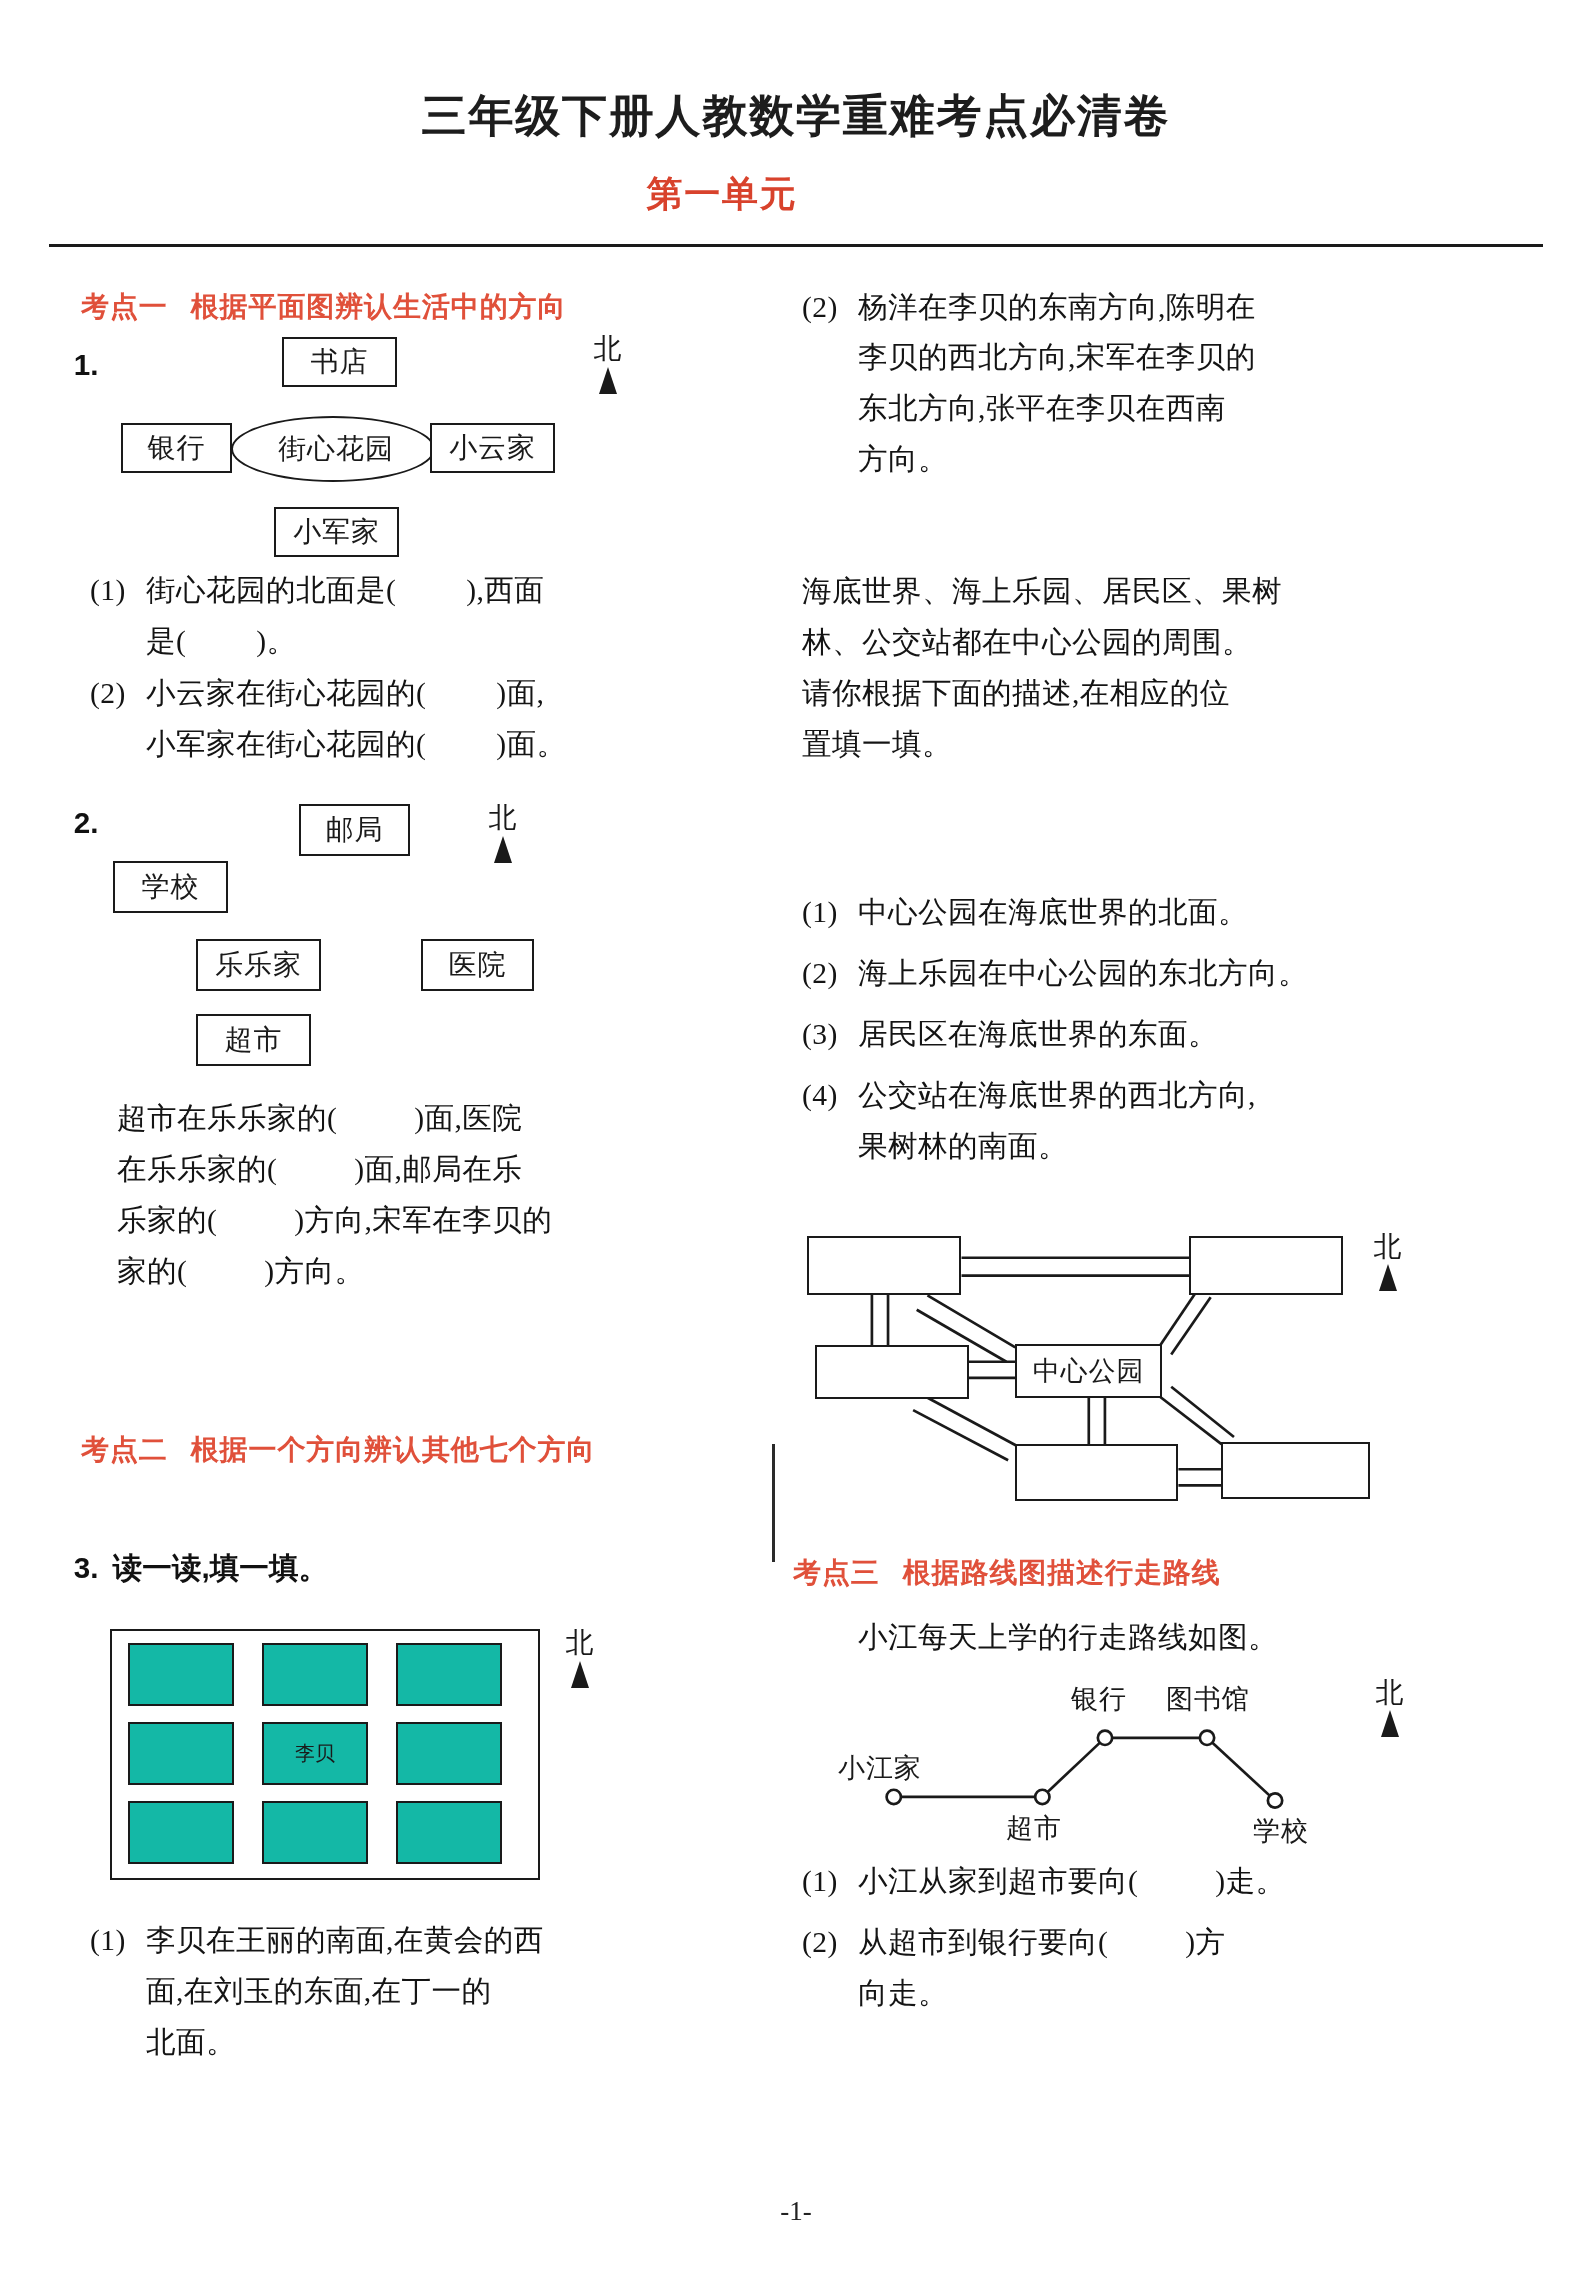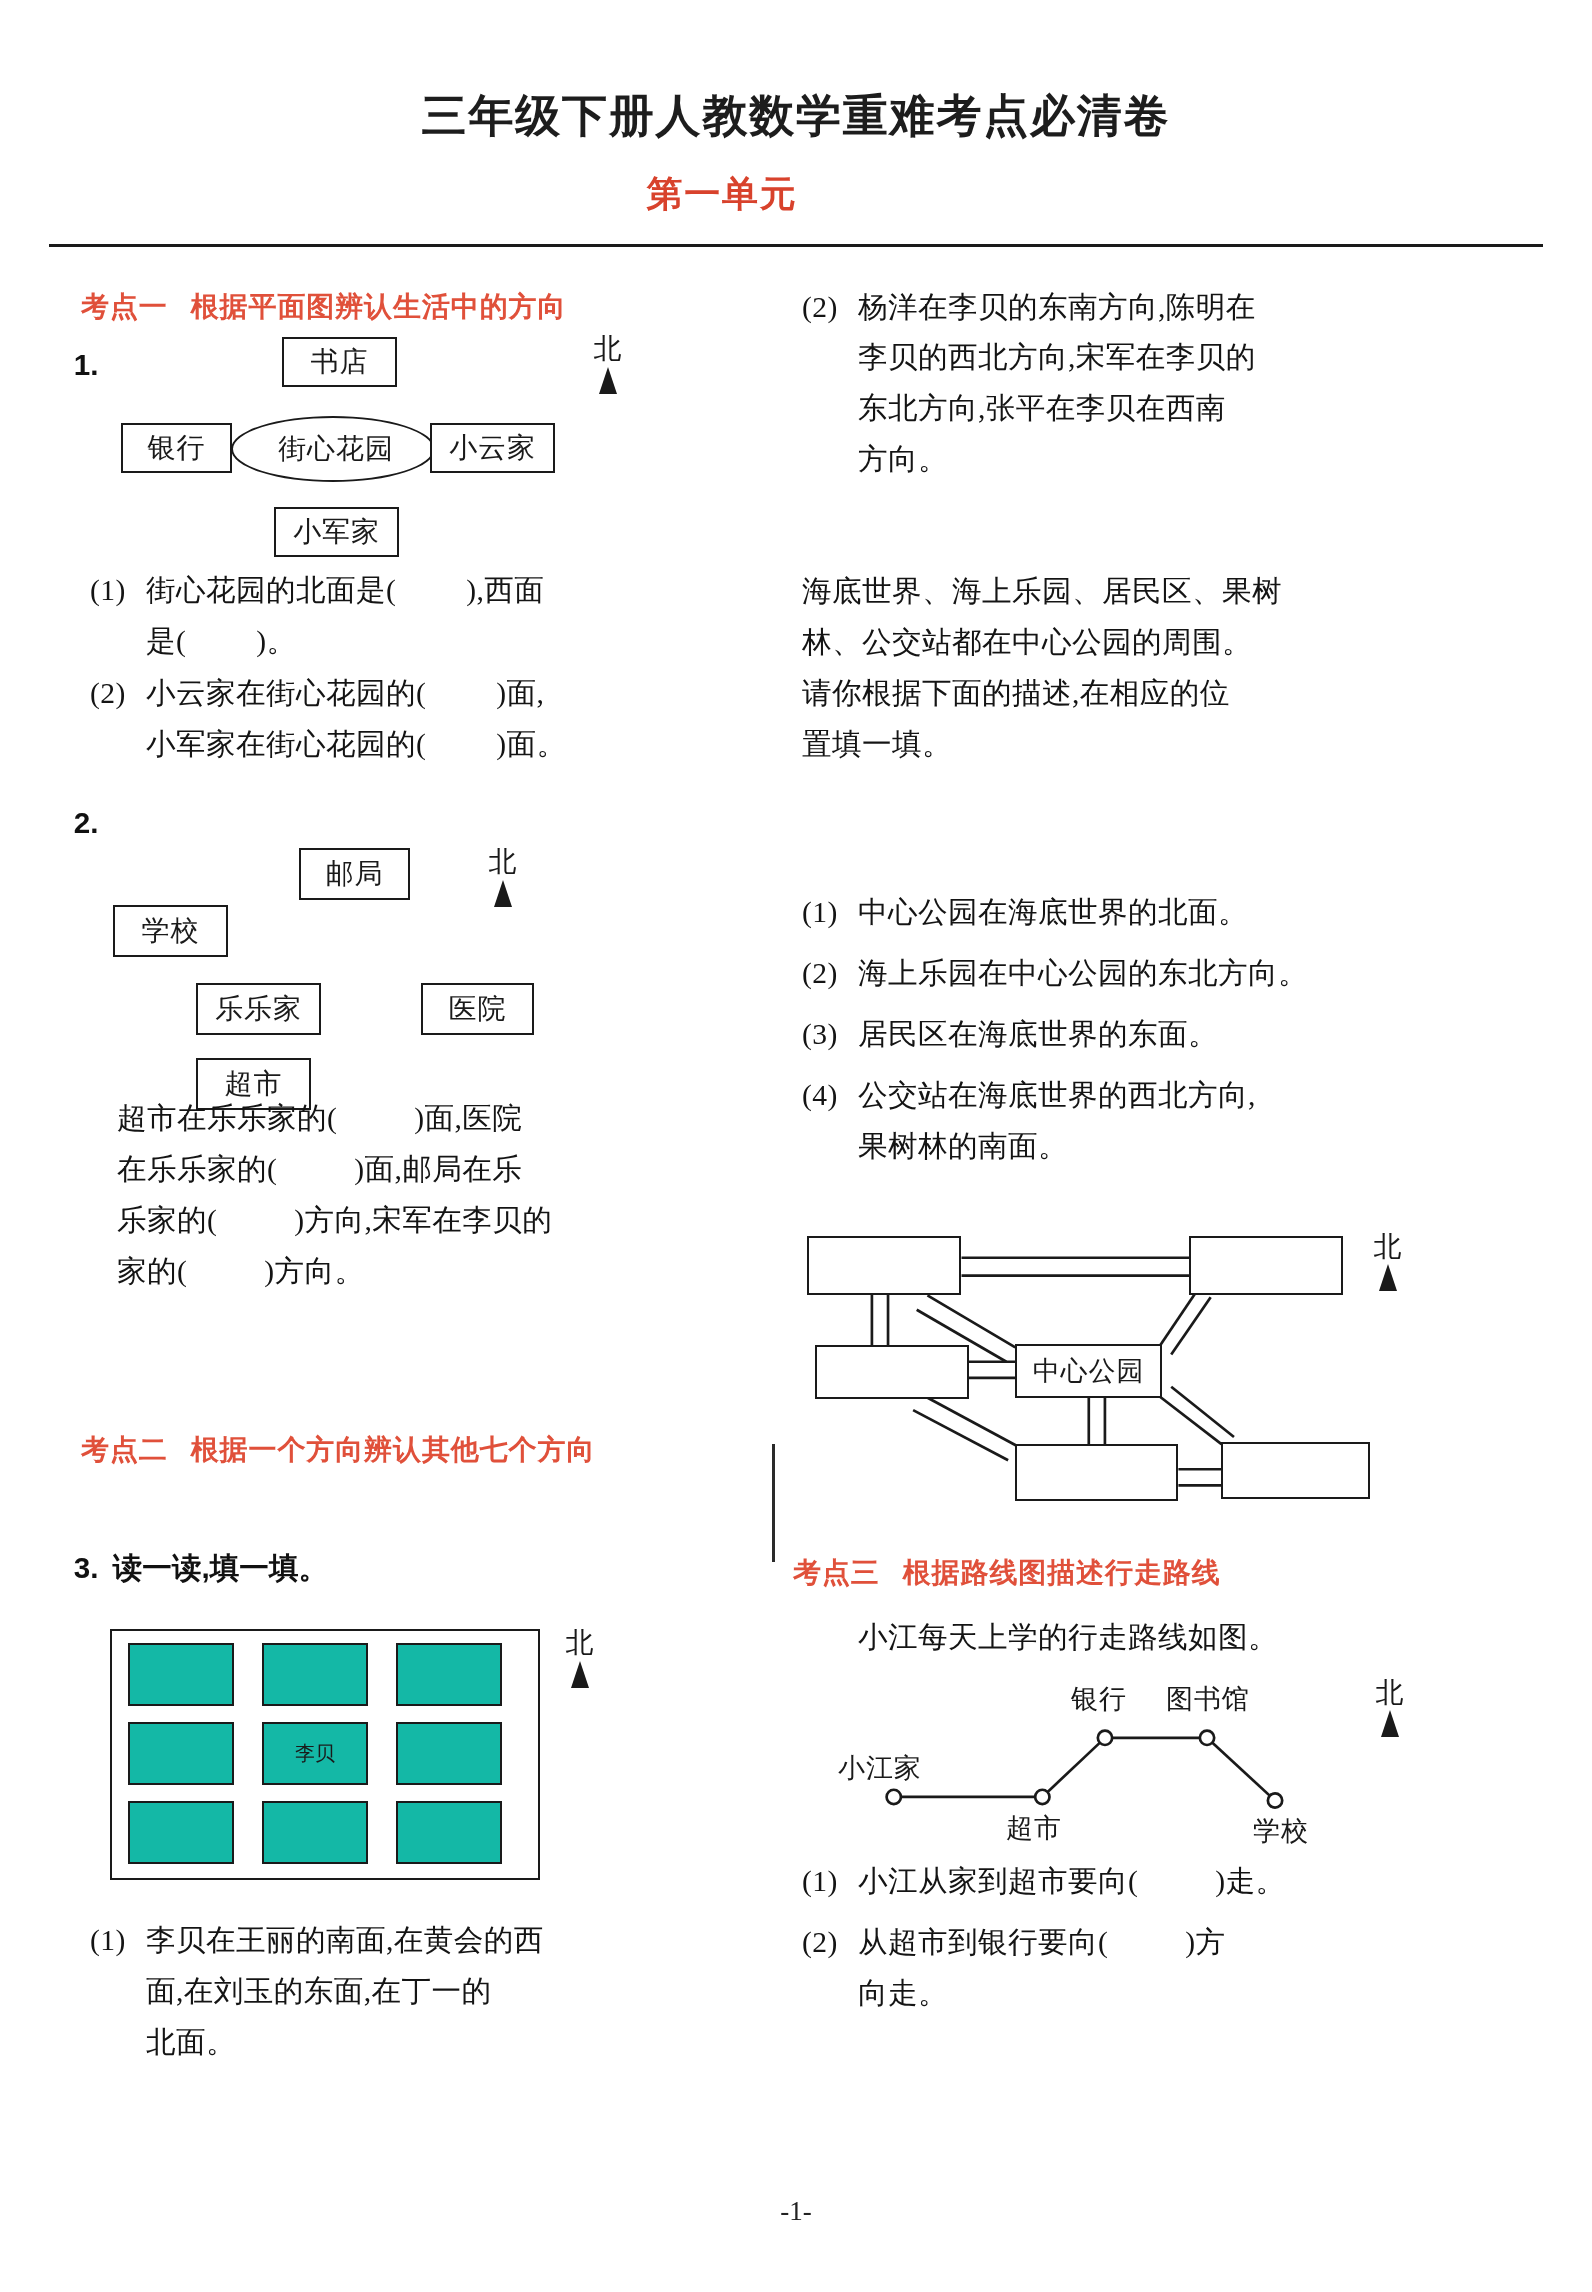--- a/index.html
+++ b/index.html
@@ -228,21 +228,21 @@
       <span>是(</span><span class="blank-sm"></span><span>)。</span>
     </div>
 
     <div class="qtext indent" style="position:absolute; top:399px; left:18px; width:681px;">
       <span class="lead">(2)</span><span>小云家在街心花园的(</span><span class="blank-sm"></span><span>)面,</span><br>
       <span>小军家在街心花园的(</span><span class="blank-sm"></span><span>)面。</span>
     </div>
 
     <div class="qnum" style="position:absolute; top:537px; left:1.8px;">2.</div>
 
-    <div class="diagram" style="position:absolute; top:528px; left:0; width:708px; height:269px;margin-top:44px;">
+    <div class="diagram" style="position:absolute; top:528px; left:0; width:708px; height:269px;">
       <div class="node" style="left:227px; top:7.2px; width:111px; height:52px;">邮局</div>
       <div class="node" style="left:41px; top:64px; width:115px; height:52px;">学校</div>
       <div class="node" style="left:124px; top:142px; width:125px; height:52px;">乐乐家</div>
       <div class="node" style="left:349px; top:142px; width:113px; height:52px;">医院</div>
       <div class="node" style="left:124px; top:217px; width:115px; height:52px;">超市</div>
       <div class="compass" style="left:407px; top:7.2px;">
         <span class="n-label">北</span>
         <span class="arrow"></span>
       </div>
     </div>

